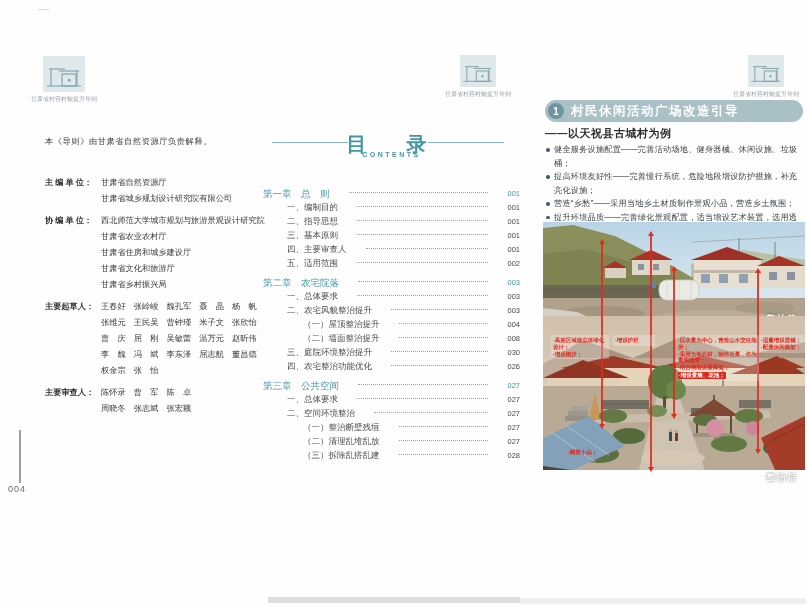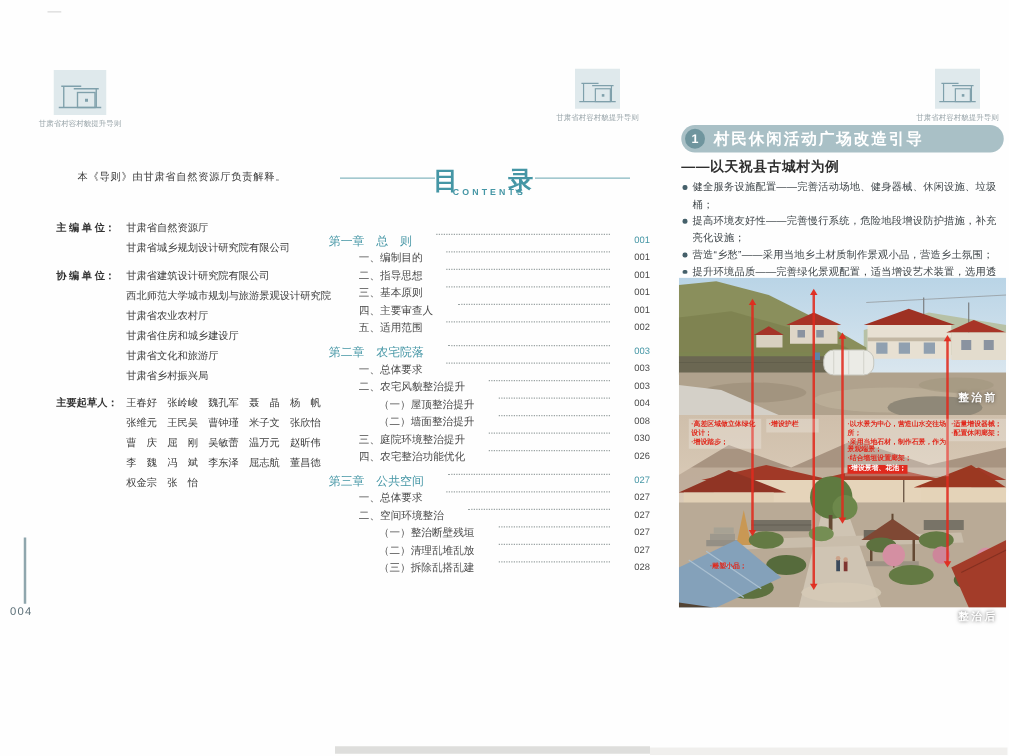--- a/index.html
+++ b/index.html
@@ -5,40 +5,40 @@
   html,body{margin:0;padding:0;background:#ffffff;}
   #canvas{position:relative;width:807px;height:605px;background:#fefefe;overflow:hidden;
           font-family:"Liberation Serif", serif;color:#3c3c3c;}
 
   
   .logo-box{position:absolute;background:#dfe9ec;display:flex;align-items:center;justify-content:center;}
   .logo-caption{position:absolute;font-family:"Liberation Sans",sans-serif;font-size:6px;color:#98a4a9;
                 text-align:center;white-space:nowrap;}
 
   
-  .note{position:absolute;left:45px;top:136px;font-size:8.2px;letter-spacing:.6px;color:#3a3a3a;margin-left:17px;}
+  .note{position:absolute;left:45px;top:136px;font-size:8.2px;letter-spacing:.6px;color:#3a3a3a;}
   .credits{position:absolute;left:45px;top:175px;width:220px;}
   .cred-group{display:flex;margin-bottom:6px;}
   .cred-label{width:56px;flex:0 0 56px;font-weight:bold;font-size:8.2px;line-height:16px;color:#333;}
   .cred-lines{flex:1;}
   .cred-line{font-size:8.2px;line-height:16px;color:#3a3a3a;white-space:nowrap;}
   .vrule{position:absolute;left:19px;top:430px;width:2px;height:53px;background:#8fa6ad;}
   .pagenum{position:absolute;left:8px;top:484px;font-family:"Liberation Sans",sans-serif;
            font-size:9px;color:#5d7078;letter-spacing:1px;}
   .artifact-dash{position:absolute;left:38px;top:9px;width:11px;height:1px;background:#d9d9d9;}
 
   
   .toc-title{position:absolute;left:263px;top:131px;width:257px;text-align:center;
              font-size:20px;font-weight:bold;letter-spacing:10px;color:#4596a5;}
   .toc-line{position:absolute;top:142px;height:1px;background:#85b7c0;}
   .toc-sub{position:absolute;left:263px;top:151px;width:257px;text-align:center;
            font-family:"Liberation Sans",sans-serif;font-size:7px;font-weight:bold;
            letter-spacing:2.5px;color:#4596a5;}
   .toc{position:absolute;left:263px;top:182px;width:257px;}
-  .toc-row{display:flex;align-items:flex-start;height:14px;gap:16px;}
+  .toc-row{display:flex;align-items:center;height:14px;gap:16px;}
   .toc-row .dots{flex:1;border-bottom:1px dotted #9aa3a3;margin:0 3px 3px 3px;}
   .toc-row .pg{font-family:"Liberation Sans",sans-serif;font-size:7.5px;padding-bottom:1px;}
   .toc-row.c{margin-top:5px;color:#4596a5;font-size:9.5px;}
   .toc-row.c .pg{color:#4596a5;}
   .toc-row.i1{padding-left:24px;font-size:8.5px;color:#4a4a4a;}
   .toc-row.i2{padding-left:40px;font-size:8.5px;color:#4a4a4a;}
   .toc-row .tx{white-space:nowrap;}
 
   
   .banner{position:absolute;left:545px;top:100px;width:258px;height:22px;border-radius:11px;
@@ -113,36 +113,42 @@
       <div class="cred-group">
         <div class="cred-label">主 编 单 位：</div>
         <div class="cred-lines">
           <div class="cred-line">甘肃省自然资源厅</div>
           <div class="cred-line">甘肃省城乡规划设计研究院有限公司</div>
         </div>
       </div>
       <div class="cred-group">
         <div class="cred-label">协 编 单 位：</div>
         <div class="cred-lines">
-          <div class="cred-line">甘肃省建筑设计研究院有限公司</div>
           <div class="cred-line">西北师范大学城市规划与旅游景观设计研究院</div>
           <div class="cred-line">甘肃省农业农村厅</div>
           <div class="cred-line">甘肃省住房和城乡建设厅</div>
           <div class="cred-line">甘肃省文化和旅游厅</div>
           <div class="cred-line">甘肃省乡村振兴局</div>
         </div>
       </div>
       <div class="cred-group" style="margin-top:6px;">
         <div class="cred-label">主要起草人：</div>
         <div class="cred-lines">
           <div class="cred-line">王春好　张岭峻　魏孔军　聂　晶　杨　帆</div>
           <div class="cred-line">张维元　王民吴　曹钟瑾　米子文　张欣怡</div>
           <div class="cred-line">曹　庆　屈　刚　吴敏蕾　温万元　赵昕伟</div>
           <div class="cred-line">李　魏　冯　斌　李东泽　屈志航　董昌德</div>
           <div class="cred-line">权金宗　张　怡</div>
+        </div>
+      </div>
+      <div class="cred-group" style="margin-top:6px;">
+        <div class="cred-label">主要审查人：</div>
+        <div class="cred-lines">
+          <div class="cred-line">陈怀录　曹　军　陈　卓</div>
+          <div class="cred-line">周晓冬　张志斌　张宏颖</div>
         </div>
       </div>
     </div>
 
     <div class="vrule"></div>
     <div class="pagenum">004</div>
   </div>
 
   <div>
     <div class="logo-box" style="left:460px;top:55px;width:36px;height:32px;">
@@ -335,21 +341,21 @@
         <polygon points="0,110 0,86 34,90 80,110" fill="#d4d0c8"></polygon>
         <rect x="108" y="60" width="5" height="6" fill="#5b84a8"></rect>
         <rect x="116" y="58" width="40" height="20" rx="8" fill="#ebebe6" stroke="#c6c6be" stroke-width="0.8"></rect>
         <line x1="124" y1="59" x2="124" y2="77" stroke="#d2d2ca" stroke-width="0.8"></line>
         <line x1="136" y1="58" x2="136" y2="78" stroke="#d2d2ca" stroke-width="0.8"></line>
         <line x1="148" y1="59" x2="148" y2="77" stroke="#d2d2ca" stroke-width="0.8"></line>
       </svg>
       <div class="photo-label" style="bottom:7px;">整治前</div>
     </div>
 
-    <div class="photo" style="top:332px;height:176px;">
+    <div class="photo" style="top:316px;height:176px;">
       <svg width="262" height="154" viewBox="0 0 262 154" preserveAspectRatio="none">
         <defs>
           <linearGradient id="sky2" x1="0" y1="0" x2="0" y2="1">
             <stop offset="0" stop-color="#cfc3b2"></stop>
               <stop offset="1" stop-color="#e8dfd0"></stop>
           </linearGradient>
         </defs>
         <rect width="262" height="154" fill="url(#sky2)"></rect>
         <polygon points="0,48 40,24 90,42 140,20 200,40 262,26 262,62 0,62" fill="#a08f80" opacity="0.9"></polygon>
         <rect x="0" y="42" width="262" height="20" fill="#d8ccbc" opacity="0.5"></rect>

